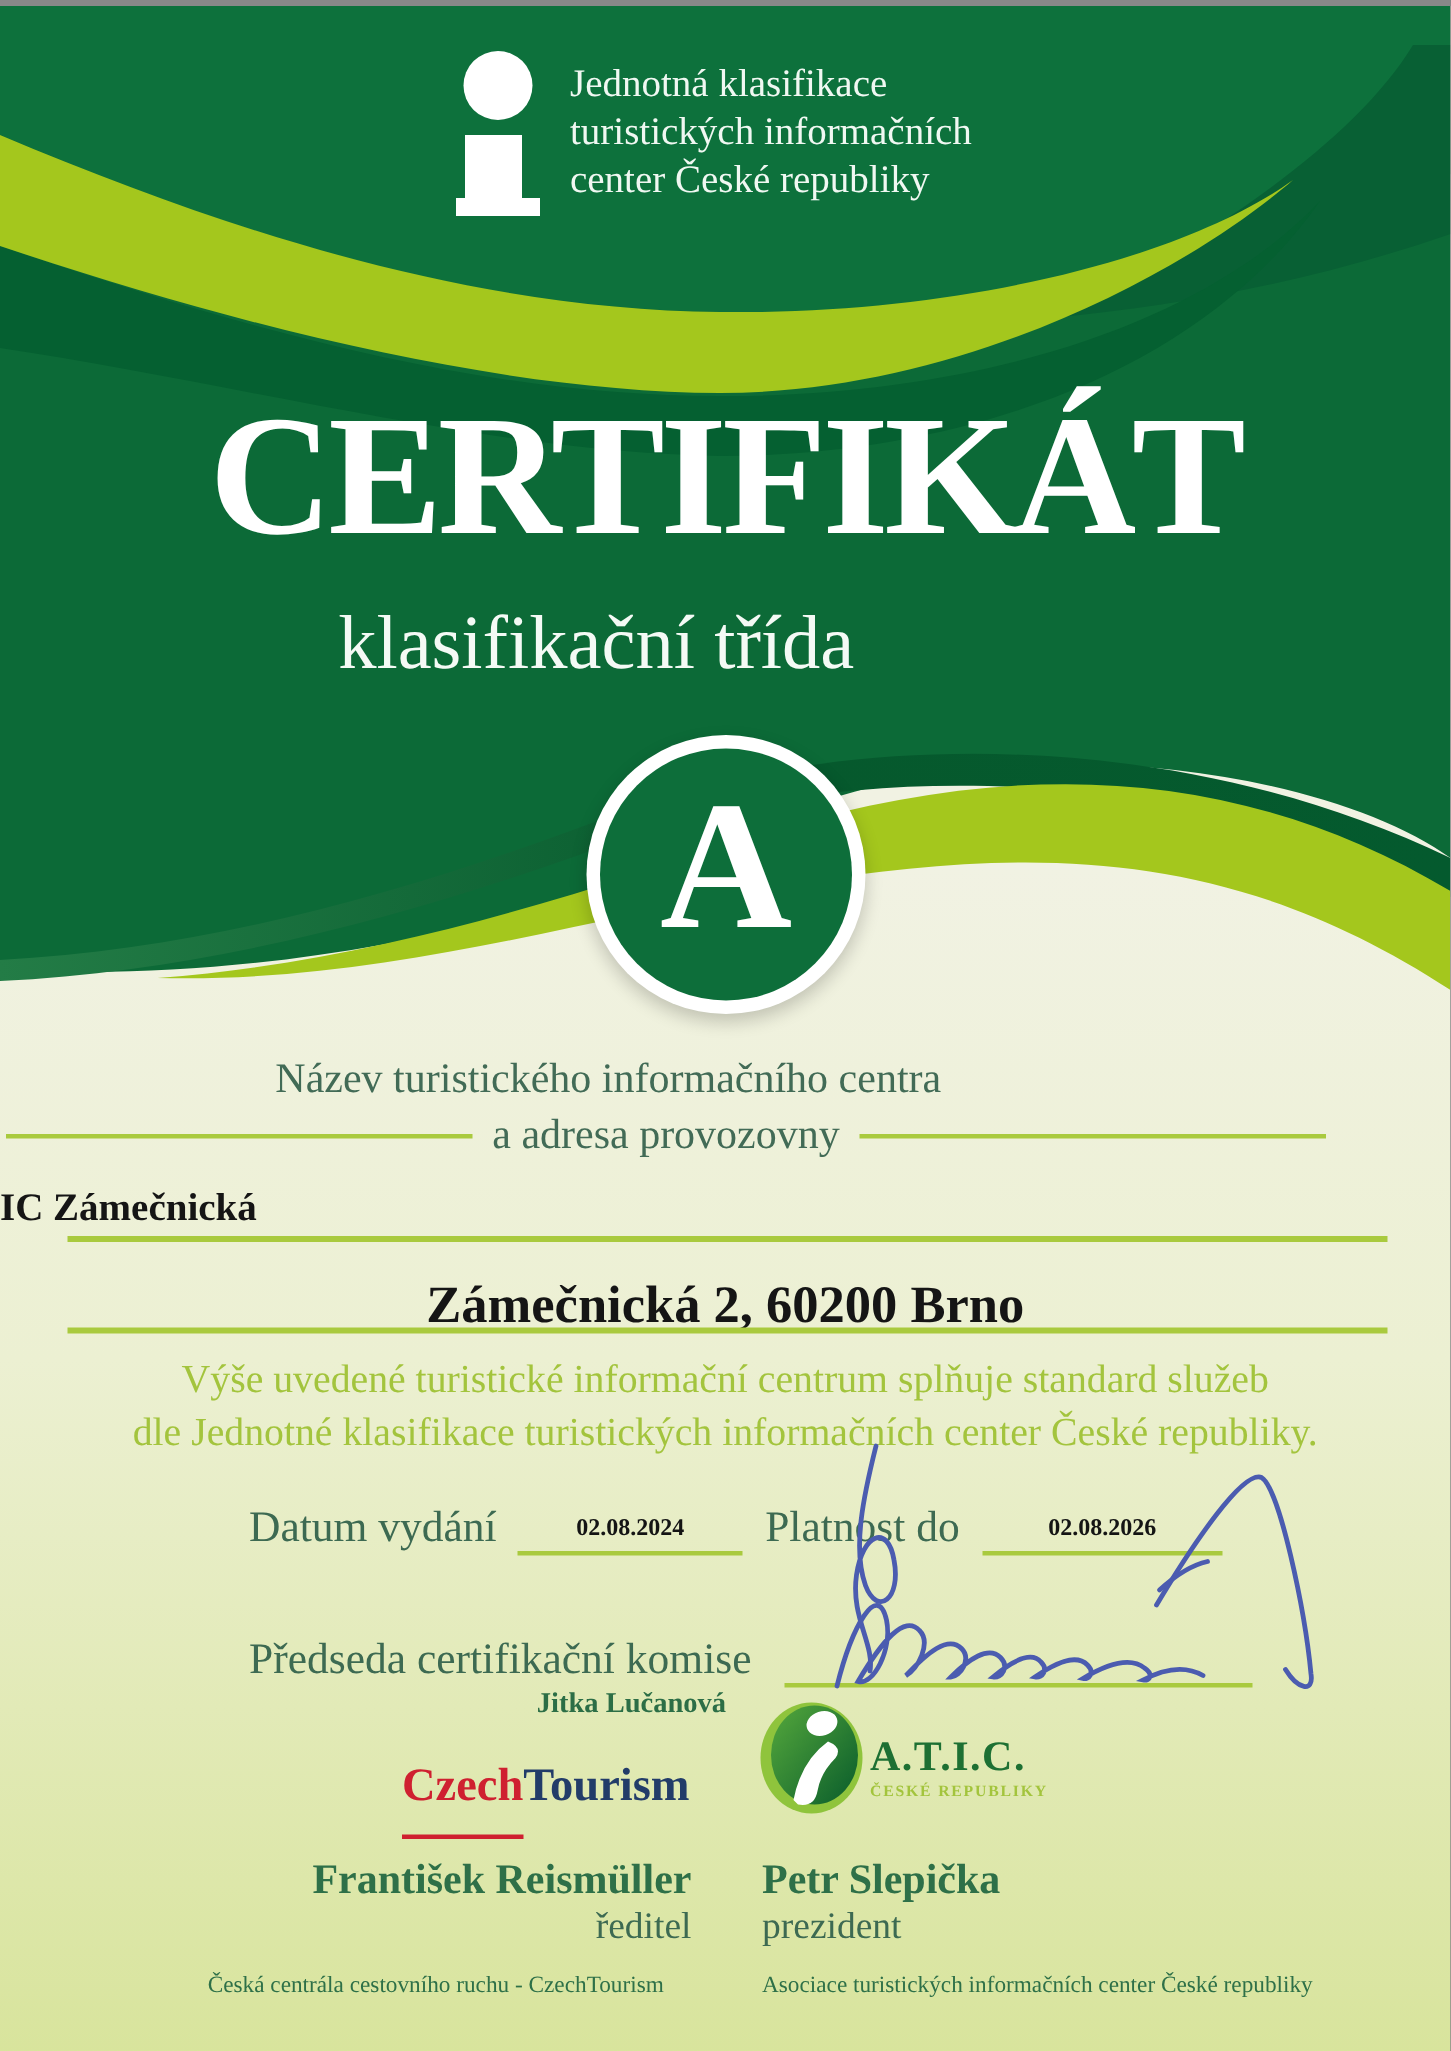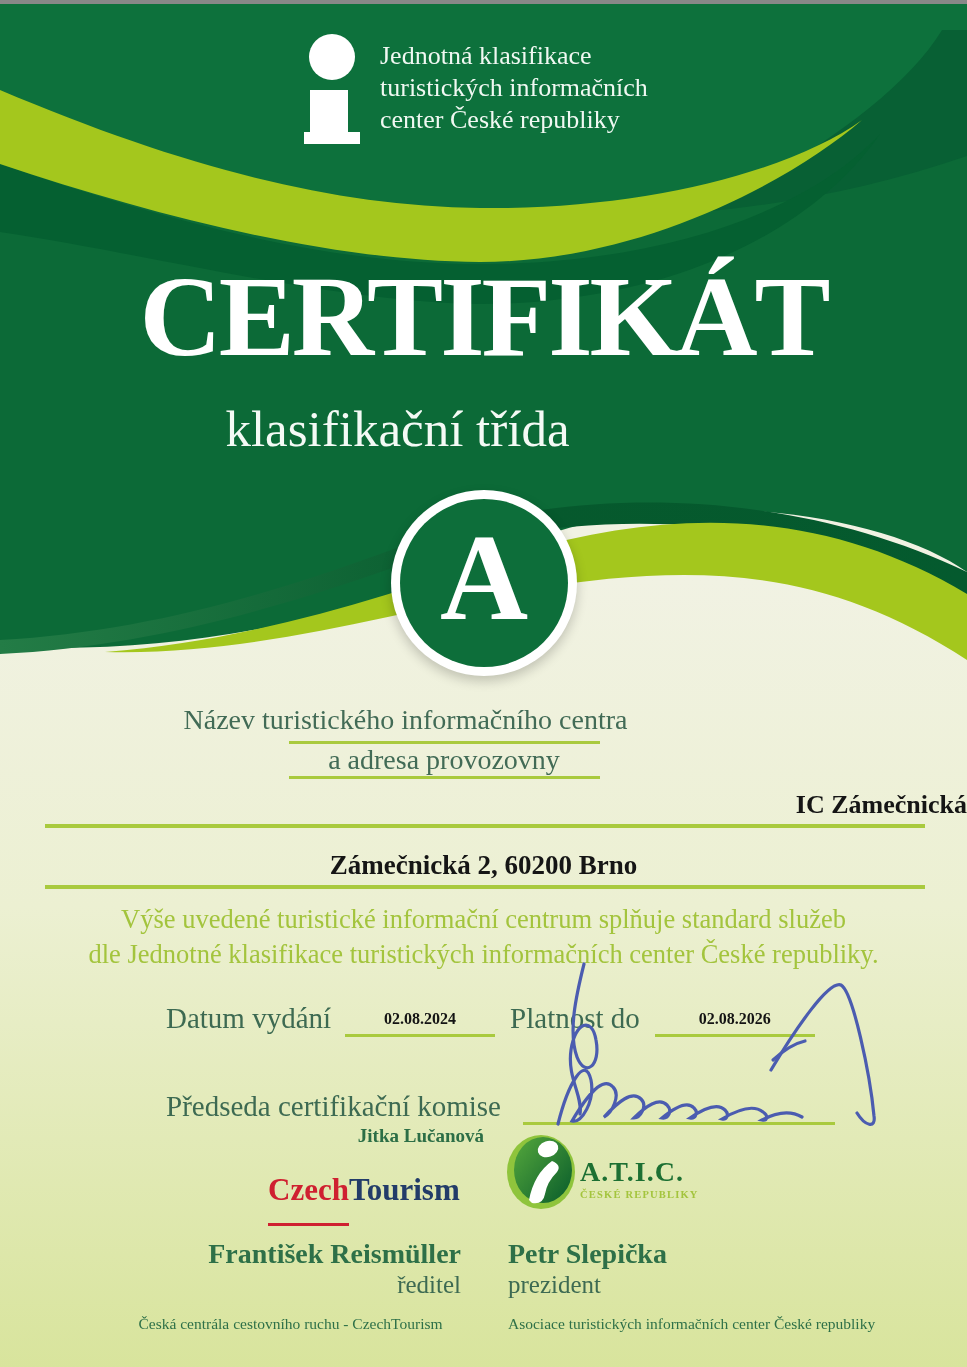--- a/index.html
+++ b/index.html
@@ -18,26 +18,26 @@
   .subtitle{left:0;top:396px;width:795px;text-align:center;color:#f4faf5;
             font-size:51px;font-weight:400;letter-spacing:0;}
   
   .circle-outer{left:391px;top:486px;width:186px;height:186px;border-radius:50%;
                 background:#ffffff;box-shadow:0 5px 12px rgba(0,0,0,.2);}
   .circle-inner{position:absolute;left:9px;top:9px;width:168px;height:168px;border-radius:50%;
                 background:#0d6e3a;display:flex;align-items:center;justify-content:center;}
   .class-letter{color:#fff;font-size:122px;font-weight:bold;transform:translateY(-5px);}
   
   .heading1{left:0;top:700px;width:811px;text-align:center;color:#426b56;font-size:28px;}
-  .heading2-row{left:0;top:737px;width:888px;display:flex;align-items:center;flex-direction:column;}
+  .heading2-row{left:0;top:737px;width:888px;display:flex;align-items:center;justify-content:center;}
   .heading2-row .rule{width:311px;height:3px;background:#a9ca3e;}
   .heading2-row .txt{color:#426b56;font-size:28px;margin:0 13px;white-space:nowrap;}
-  .tic-name{left:0;top:786px;width:967px;text-align:right;color:#151515;font-size:26px;font-weight:bold;}
+  .tic-name{left:0;top:786px;width:967px;text-align:left;color:#151515;font-size:26px;font-weight:bold;}
   .rule-full{left:45px;width:880px;height:3.5px;background:#a9ca3e;}
-  .tic-address{left:0;top:846px;width:967px;text-align:center;color:#151515;font-size:27px;font-weight:bold;}
+  .tic-address{left:0;top:846px;width:967px;text-align:center;color:#151515;font-size:35px;font-weight:bold;}
   .statement{left:0;top:898px;width:967px;text-align:center;color:#a3c43d;font-size:26.5px;line-height:35px;}
   
   .dates-row{left:166px;top:998px;display:flex;align-items:flex-end;}
   .date-label{color:#3d6a52;font-size:29px;padding-bottom:2px;white-space:nowrap;}
   .date-line{border-bottom:3.5px solid #a9ca3e;text-align:center;padding-bottom:6px;
              color:#141414;font-size:16px;font-weight:bold;}
   .dl1{width:150px;margin-left:14px;}
   .dl2{width:160px;margin-left:15px;}
   .ml{margin-left:15px;}
   

